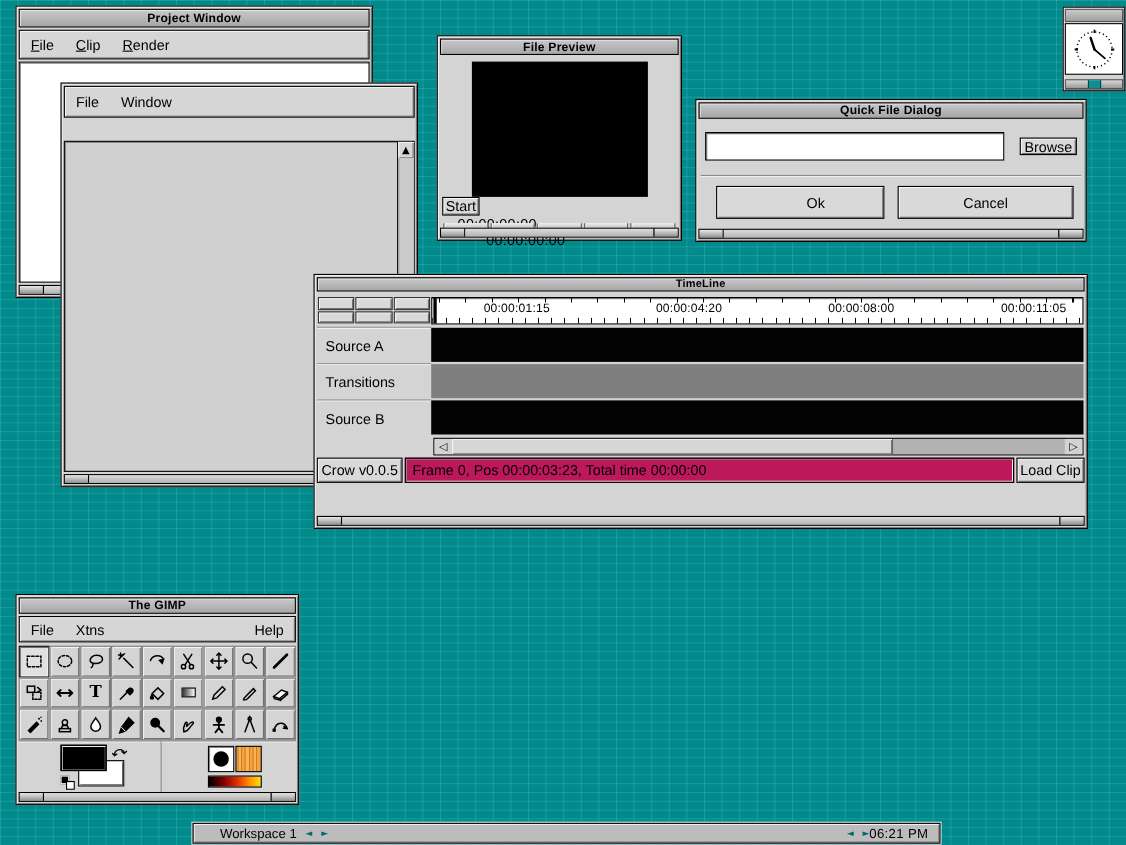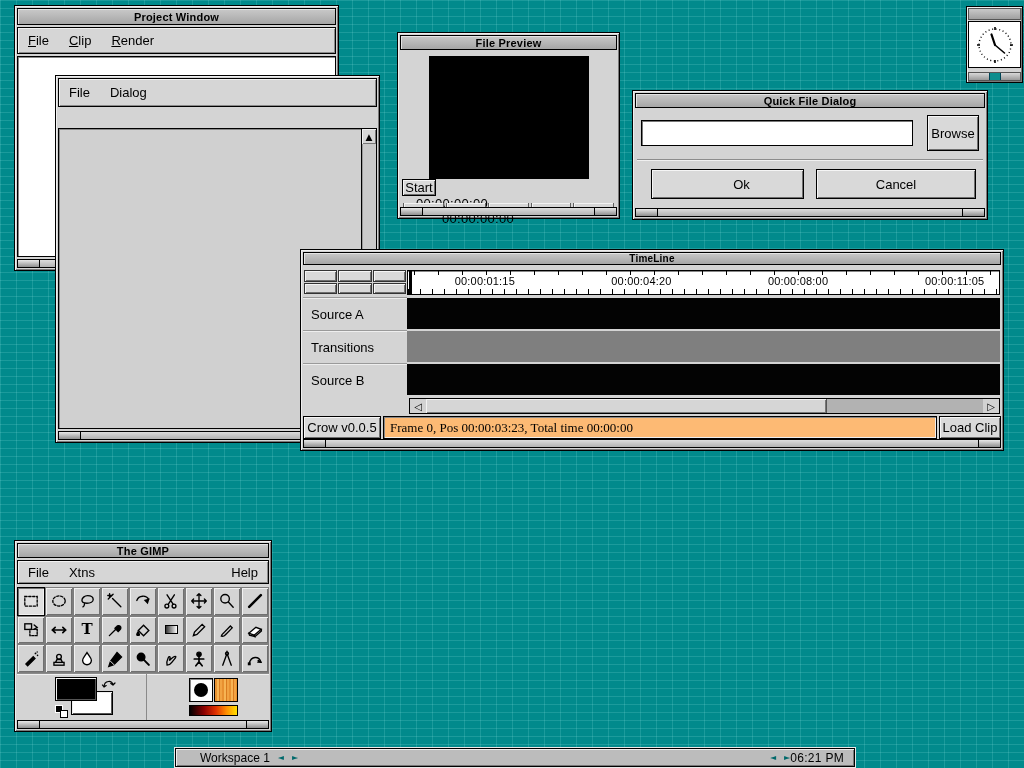--- a/index.html
+++ b/index.html
@@ -76,28 +76,28 @@
   #file-preview .slider .seg { flex:1; background:#d6d6d6; border:1px solid #5e5e5e;
      box-shadow: inset 1px 1px 0 #f2f2f2; border-top:none; }
 
   
   #quick-dialog { left:632px; top:90px; width:356px; height:130px; }
   #quick-dialog .titlebar { height:15px; }
   #quick-dialog .path-row { position:absolute; left:8px; right:8px; top:28px; height:28px; display:flex; align-items:center; }
   #quick-dialog input { flex:1; height:26px; background:#fff; border:1px solid #000;
      box-shadow: inset 1px 1px 0 #777; font-size:13px; padding:0 4px; outline:none;
      font-family:"Liberation Sans",sans-serif; }
-  #quick-dialog .browse { width:52px; height:36px; margin-left:14px; }
+  #quick-dialog .browse { width:52px; height:16px; margin-left:14px; }
   #quick-dialog .hsep { position:absolute; left:4px; right:4px; top:68px; height:2px;
      border-top:1px solid #8c8c8c; border-bottom:1px solid #f0f0f0; }
   #quick-dialog .ok { position:absolute; left:18px; top:78px; width:153px; height:30px;padding-left:28px; }
   #quick-dialog .cancel { position:absolute; left:183px; top:78px; width:160px; height:30px; }
 
   
-  #timeline { left:300px; top:249px; width:704px; height:202px; }
+  #timeline { left:285px; top:249px; width:704px; height:232px; }
   #timeline .titlebar { height:13px; font-size:10px; margin-bottom:1px; }
   .tl-btnrow { position:absolute; left:2px; top:19px; width:104px; height:26px;
      display:grid; grid-template-columns:repeat(3,1fr); grid-template-rows:1fr 1fr; gap:1px; padding:1px; }
   .tl-btnrow .btn { box-shadow: inset 1px 1px 0 #f5f5f5, inset -1px -1px 0 #6f6f6f; border:1px solid #333; }
   .ruler { position:absolute; left:106px; right:3px; top:20px; height:25px; background:#fff;
      border:1px solid #000; box-shadow: inset 0 1px 0 #888; font-size:11px; }
   .ruler::before { content:""; position:absolute; left:1px; top:0; bottom:0; width:3px; background:#000; }
   .ruler .ticks-b { position:absolute; left:0; right:0; bottom:0; height:5px;
      background-image:repeating-linear-gradient(to right, #000 0 1px, transparent 1px 12px); }
   .ruler .ticks-t { position:absolute; left:6px; right:0; top:0; height:4px;
@@ -112,21 +112,21 @@
   .hscroll { position:absolute; left:108px; right:3px; top:148px; height:16px;
      border:1px solid #000; background:#b9b9b9; display:flex; }
   .hscroll .arrow { width:16px; display:flex; align-items:center; justify-content:center;
      font-size:10px; font-family:"DejaVu Sans",sans-serif; background:#d2d2d2; }
   .hscroll .thumb { width:68%; background:#d6d6d6;
      box-shadow: inset 1px 1px 0 #f2f2f2, inset -1px -1px 0 #777; border-right:1px solid #555; }
   .hscroll .trackrest { flex:1; background:#b2b2b2; }
   .tl-status { position:absolute; left:2px; right:2px; top:166px; height:23px; display:flex; gap:2px; font-size:13px; }
   .tl-version { width:78px; }
   .tl-msg { flex:1; border:1px solid #000; box-shadow: inset 1px 1px 0 #888, inset -1px -1px 0 #eee;
-     background:#fdba74; display:flex; align-items:center; padding-left:6px;font-family:Liberation Serif, serif; }
+     background:#be185d; display:flex; align-items:center; padding-left:6px; }
   .tl-load { width:62px; }
 
   
   #gimp { left:14px; top:540px; width:258px; height:192px; }
   #gimp .titlebar { height:15px; }
   #gimp .menubar { height:24px; font-size:13px; }
   #gimp .menubar .spacer { flex:1; }
   .toolgrid { position:absolute; left:2px; right:2px; top:46px; height:86px;
      display:grid; grid-template-columns:repeat(9,1fr); grid-template-rows:repeat(3,1fr); }
   .tool { border:1px solid #7e7e7e; background:#d4d4d4; display:flex; align-items:center; justify-content:center;
@@ -191,21 +191,21 @@
   <div class="grip">
       <div class="cap"></div>
       <div class="mid"></div>
       <div class="cap r"></div>
     </div>
 </div>
 
 <div class="window" id="bin-window">
   <div class="menubar">
     <span class="menu-item">File</span>
-    <span class="menu-item">Dialog</span>
+    <span class="menu-item">Window</span>
   </div>
   <div class="content">
     <div class="listarea"></div>
     <div class="vscroll">
       <div class="arrow">▲</div>
       <div class="track"></div>
       <div class="arrow">▼</div>
     </div>
   </div>
   <div class="grip">

